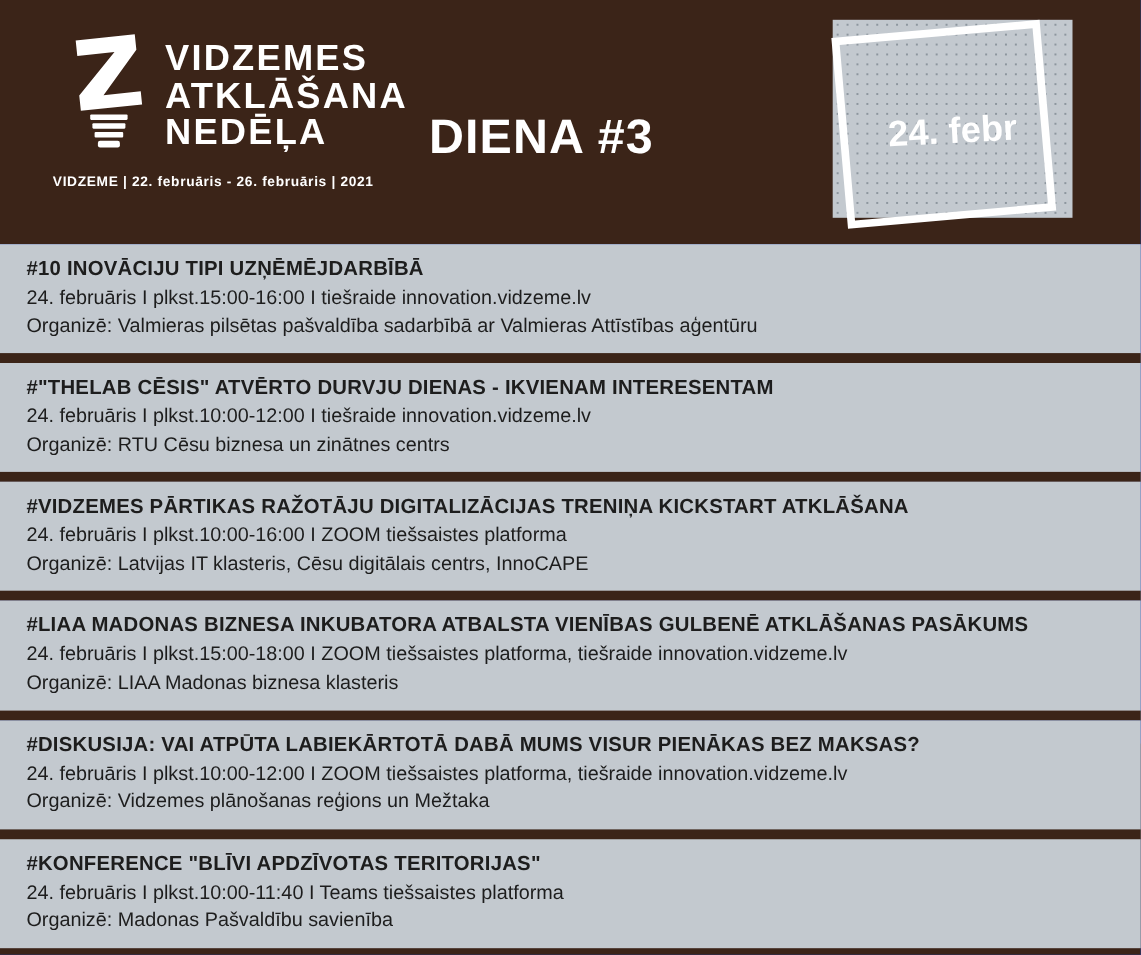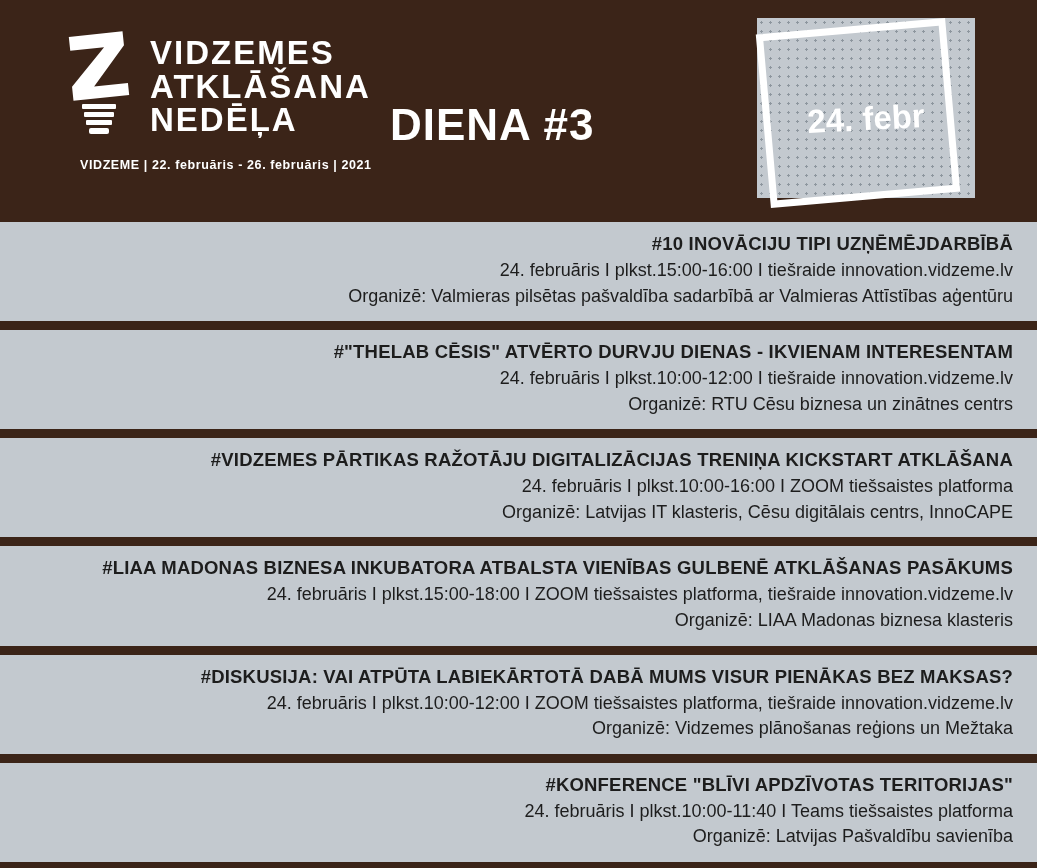--- a/index.html
+++ b/index.html
@@ -47,21 +47,21 @@
     padding-top: 6px;
   }
   .logo-words div {
     font-size: 33px;
     font-weight: bold;
     letter-spacing: 2.0px;
     white-space: nowrap;
   }
   .logo-tagline {
     position: absolute;
-    left: 80px;
+    left: 48px;
     top: 158px;
     color: #ffffff;
     font-size: 12.5px;
     font-weight: bold;
     letter-spacing: 0.6px;
     white-space: nowrap;
   }
   .day-title {
     position: absolute;
     left: 390px;
@@ -102,21 +102,20 @@
     text-align: center;
     color: #ffffff;
     font-size: 33px;
     font-weight: bold;
     transform: rotate(-3deg);
   }
 
   
   .events {
     position: relative;
-    text-align: right;
   }
   .event {
     background: #c3c9cf;
     padding: 10px 24px 12px 24px;
     box-sizing: border-box;
     border-bottom: 9px solid #3b2418;
   }
   .event:last-child { border-bottom: none; }
   .event-title {
     font-size: 18.5px;
@@ -198,18 +197,18 @@
 
     <div class="event">
       <div class="event-title">#DISKUSIJA: VAI ATPŪTA LABIEKĀRTOTĀ DABĀ MUMS VISUR PIENĀKAS BEZ MAKSAS?</div>
       <div class="event-line">24. februāris I plkst.10:00-12:00 I ZOOM tiešsaistes platforma, tiešraide innovation.vidzeme.lv</div>
       <div class="event-line">Organizē: Vidzemes plānošanas reģions un Mežtaka</div>
     </div>
 
     <div class="event">
       <div class="event-title">#KONFERENCE "BLĪVI APDZĪVOTAS TERITORIJAS"</div>
       <div class="event-line">24. februāris I plkst.10:00-11:40 I Teams tiešsaistes platforma</div>
-      <div class="event-line">Organizē: Latvijas Pašvaldību savienība</div>
+      <div class="event-line">Organizē: Madonas Pašvaldību savienība</div>
     </div>
 
   </div>
 
 </div>
 
 </body></html>

